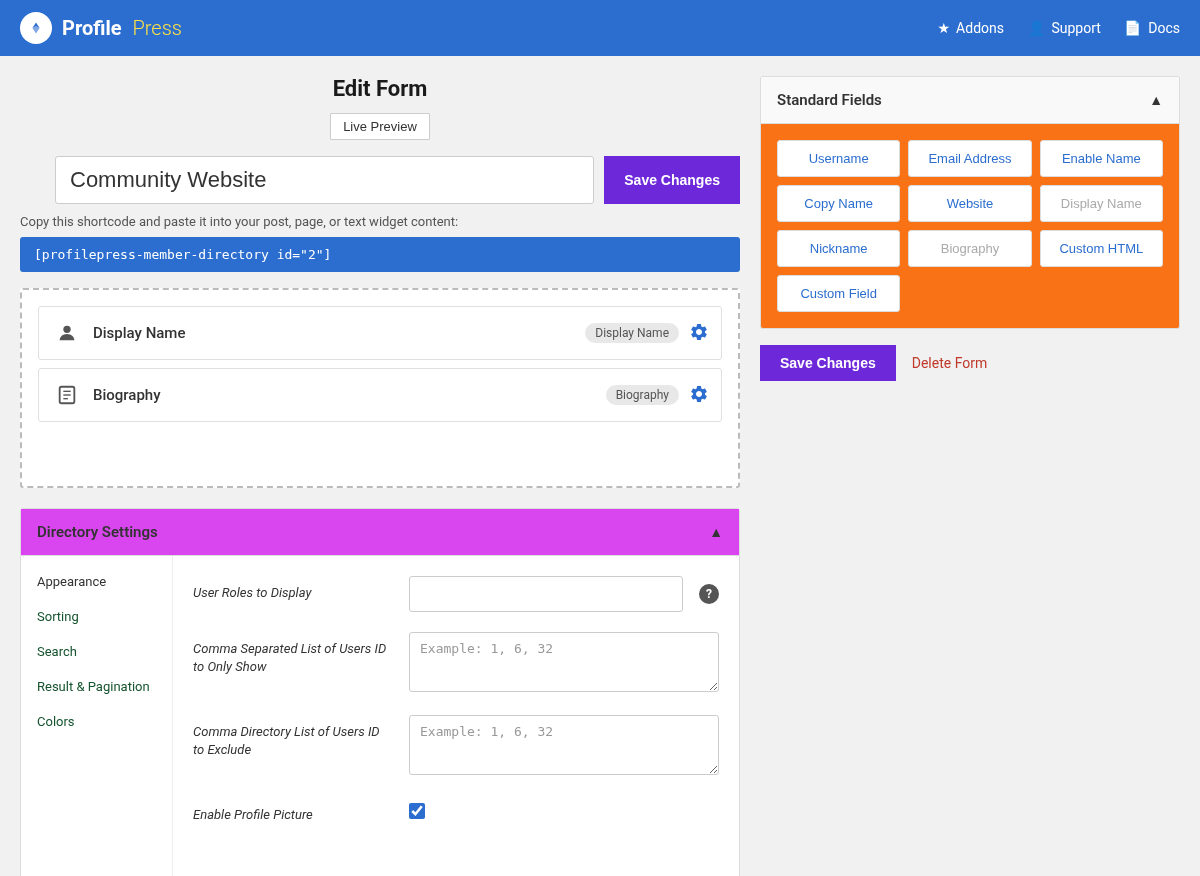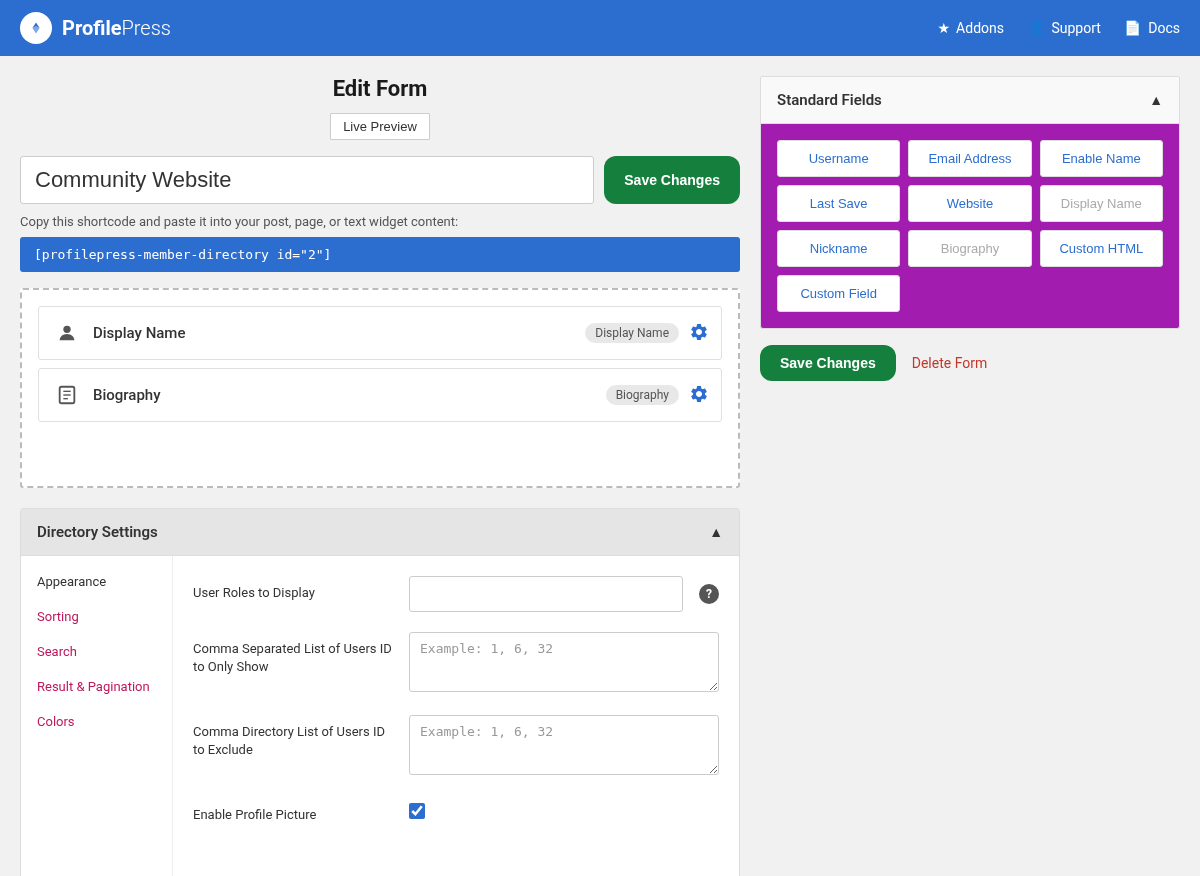--- a/index.html
+++ b/index.html
@@ -19,67 +19,67 @@
     .main { padding: 20px; display: flex; gap: 20px; }
     .left-col { flex: 1; min-width: 0; }
     .right-col { width: 420px; flex-shrink: 0; }
 
     
     .page-header { display: flex; align-items: center; gap: 12px; margin-bottom: 16px; flex-direction: column; }
     .page-title { font-size: 22px; font-weight: 700; color: #1a1a1a; }
     .live-preview-btn { border: 1px solid #ccc; background: white; color: #333; padding: 5px 12px; border-radius: 1px; font-size: 13px; cursor: pointer; }
 
     
-    .form-name-row { display: flex; gap: 10px; margin-bottom: 10px; }
+    .form-name-row { display: flex; gap: 10px; margin-bottom: 10px; margin-left: 35px; }
     .form-name-input { flex: 1; border: 1px solid #ccc; border-radius: 3px; padding: 10px 14px; font-size: 22px; font-weight: 400; color: #333; }
-    .save-changes-btn { background: #15803d; color: white; border: none; border-radius: 12px; padding: 10px 20px; font-size: 14px; font-weight: 600; cursor: pointer; white-space: nowrap; text-align: right; }
+    .save-changes-btn { background: #6d28d9; color: white; border: none; border-radius: 0; padding: 10px 20px; font-size: 14px; font-weight: 600; cursor: pointer; white-space: nowrap; text-align: right; }
 
     
     .shortcode-info { font-size: 13px; color: #555; margin-bottom: 8px; }
     .shortcode-box { background: #2c6ecf; color: white; padding: 10px 14px; border-radius: 3px; font-family: monospace; font-size: 13px; margin-bottom: 16px; }
 
     
     .form-fields-area { border: 2px dashed #bbb; border-radius: 3px; background: white; padding: 16px; margin-bottom: 20px; min-height: 200px; }
     .form-field-item { display: flex; align-items: center; gap: 10px; padding: 10px 12px; border: 1px solid #e0e0e0; border-radius: 3px; margin-bottom: 8px; background: white; }
     .form-field-item:last-child { margin-bottom: 0; }
     .field-icon { width: 32px; height: 32px; display: flex; align-items: center; justify-content: center; color: #555; }
     .field-label { font-size: 15px; font-weight: 500; flex: 1; }
     .field-badge { background: #e8e8e8; color: #555; padding: 3px 10px; border-radius: 20px; font-size: 12px; }
     .field-gear { color: #2c6ecf; cursor: pointer; margin-left: auto; }
     .field-gear svg { width: 20px; height: 20px; }
 
     
     .directory-settings { background: white; border: 1px solid #ddd; border-radius: 3px; }
-    .directory-settings-header { display: flex; align-items: center; justify-content: space-between; padding: 14px 16px; border-bottom: 1px solid #ddd; background: #e5e5e5; }
+    .directory-settings-header { display: flex; align-items: center; justify-content: space-between; padding: 14px 16px; border-bottom: 1px solid #ddd; background: #d946ef; }
     .directory-settings-title { font-size: 15px; font-weight: 600; }
     .collapse-icon { color: #333; }
     .directory-settings-body { display: flex; }
 
     
     .settings-sidebar { width: 152px; flex-shrink: 0; border-right: 1px solid #eee; padding: 8px 0; }
     .settings-sidebar-item { padding: 10px 16px; font-size: 13px; cursor: pointer; color: #555; }
     .settings-sidebar-item.active { color: #333; }
-    .settings-sidebar-item.blue { color: #be185d; }
+    .settings-sidebar-item.blue { color: #14532d; }
 
     
     .settings-content { flex: 1; padding: 20px; }
     .settings-row { display: flex; align-items: flex-start; gap: 16px; margin-bottom: 20px; }
-    .settings-row-label { width: 200px; flex-shrink: 0; font-size: 13px; color: #333; padding-top: 8px; line-height: 1.4; }
+    .settings-row-label { width: 200px; flex-shrink: 0; font-size: 13px; color: #333; padding-top: 8px; line-height: 1.4; font-style: italic; }
     .settings-row-control { flex: 1; }
     .settings-input { width: 100%; border: 1px solid #ccc; border-radius: 3px; padding: 8px 10px; font-size: 13px; min-height: 60px; resize: vertical; }
     .settings-input.single { min-height: auto; height: 36px; }
     .settings-input::placeholder { color: #999; }
     .help-icon { width: 20px; height: 20px; background: #555; color: white; border-radius: 50%; display: flex; align-items: center; justify-content: center; font-size: 12px; font-weight: 700; cursor: pointer; margin-top: 8px; }
 
     
     .checkbox-row { display: flex; align-items: center; gap: 16px; margin-bottom: 36px; }
     .checkbox { width: 16px; height: 16px; accent-color: #2c6ecf; }
 
     
-    .standard-fields-panel { background: #a21caf; border: 1px solid #ddd; border-radius: 3px; margin-bottom: 16px; }
+    .standard-fields-panel { background: #f97316; border: 1px solid #ddd; border-radius: 3px; margin-bottom: 16px; }
     .standard-fields-header { display: flex; align-items: center; justify-content: space-between; padding: 14px 16px; background: #f9f9f9; border-bottom: 1px solid #ddd; }
     .standard-fields-title { font-size: 15px; font-weight: 600; }
     .standard-fields-grid { display: grid; grid-template-columns: 1fr 1fr 1fr; gap: 8px; padding: 16px; }
     .field-btn { border: 1px solid #ddd; background: white; padding: 10px; text-align: center; border-radius: 3px; font-size: 13px; color: #2c6ecf; cursor: pointer; }
     .field-btn.disabled { color: #aaa; cursor: default; }
 
     
     .action-row { display: flex; align-items: center; gap: 16px; }
     .delete-form-link { color: #c0392b; font-size: 14px; cursor: pointer; text-decoration: none; }
   </style>
@@ -89,21 +89,21 @@
 <div class="header">
   <div class="header-logo">
     <div class="header-logo-icon">
       <svg viewBox="0 0 20 20" fill="#2c6ecf" xmlns="http://www.w3.org/2000/svg">
         <circle cx="10" cy="10" r="10" fill="white"></circle>
         <path d="M10 4 L6 10 L10 8 L14 10 Z" fill="#2c6ecf"></path>
         <path d="M10 8 L6 10 L10 16 L14 10 Z" fill="#2c6ecf" opacity="0.6"></path>
       </svg>
     </div>
     <div class="header-logo-text">
-      <span style="font-weight:700">Profile</span><span style="font-weight:300; color: #ffffff;">Press</span>
+      <span style="font-weight:700">Profile</span><span style="font-weight:300; color: #fde047; margin-left: 11px;">Press</span>
     </div>
   </div>
   <div class="header-nav">
     <div class="header-nav-item">
       <span>★</span>
       <span>Addons</span>
     </div>
     <div class="header-nav-item">
       <span>👤</span>
       <span>Support</span>
@@ -219,21 +219,21 @@
 
     <div class="standard-fields-panel">
       <div class="standard-fields-header">
         <span class="standard-fields-title">Standard Fields</span>
         <span>▲</span>
       </div>
       <div class="standard-fields-grid">
         <button class="field-btn">Username</button>
         <button class="field-btn">Email Address</button>
         <button class="field-btn">Enable Name</button>
-        <button class="field-btn">Last Save</button>
+        <button class="field-btn">Copy Name</button>
         <button class="field-btn">Website</button>
         <button class="field-btn disabled">Display Name</button>
         <button class="field-btn">Nickname</button>
         <button class="field-btn disabled">Biography</button>
         <button class="field-btn">Custom HTML</button>
         <button class="field-btn">Custom Field</button>
       </div>
     </div>
 
     <div class="action-row">

